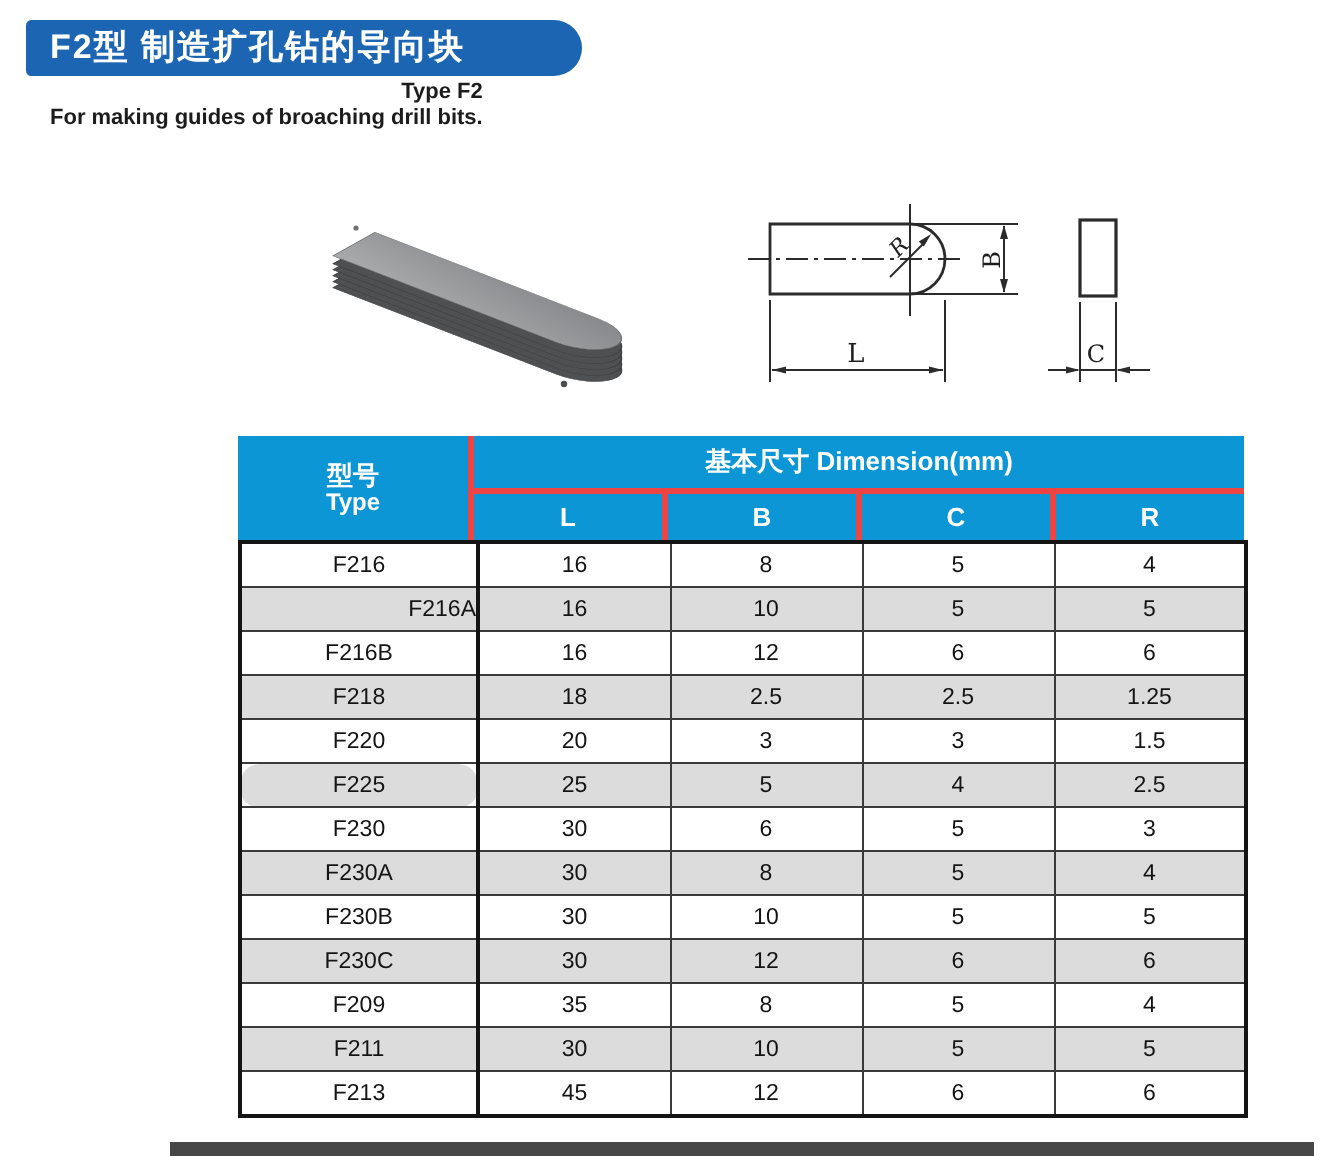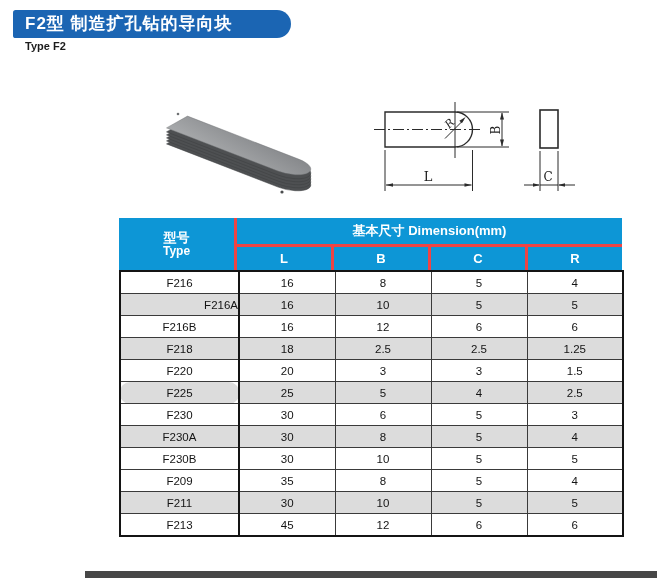--- a/index.html
+++ b/index.html
@@ -60,20 +60,21 @@
   #footer-rule { position:absolute; left:85px; top:571px; width:578px; height:7px; background:#474747; }
 </style>
 </head>
 <body>
 
 <div id="page">
 
   <div id="banner" style="background: rgb(27, 101, 179);">F2型 制造扩孔钻的导向块</div>
   <div id="subtitle">
     <div>Type F2</div>
+    <div>For making guides of broaching drill bits.</div>
   </div>
 
   <svg id="part3d" viewBox="0 0 175 115" xmlns="http://www.w3.org/2000/svg" aria-hidden="true">
     <defs>
       <path id="stad" d="M0,-21 L120,-21 A21,21 0 0 1 120,21 L0,21 Z"></path>
       <linearGradient id="topg" x1="0" y1="0" x2="1" y2="1">
         <stop offset="0" stop-color="#a8aaac"></stop>
         <stop offset="1" stop-color="#85878a"></stop>
       </linearGradient>
     </defs>
@@ -221,20 +222,27 @@
             <td style="background: rgb(220, 220, 220);">5</td>
             <td style="background: rgb(220, 220, 220);">4</td>
           </tr>
           <tr>
             <td class="type-col">F230B</td>
             <td>30</td>
             <td>10</td>
             <td>5</td>
             <td>5</td>
           </tr>
+          <tr class="alt">
+            <td class="type-col" style="background: rgb(220, 220, 220);">F230C</td>
+            <td style="background: rgb(220, 220, 220);">30</td>
+            <td style="background: rgb(220, 220, 220);">12</td>
+            <td style="background: rgb(220, 220, 220);">6</td>
+            <td style="background: rgb(220, 220, 220);">6</td>
+          </tr>
           <tr>
             <td class="type-col">F209</td>
             <td>35</td>
             <td>8</td>
             <td>5</td>
             <td>4</td>
           </tr>
           <tr class="alt">
             <td class="type-col" style="background: rgb(220, 220, 220);">F211</td>
             <td style="background: rgb(220, 220, 220);">30</td>

